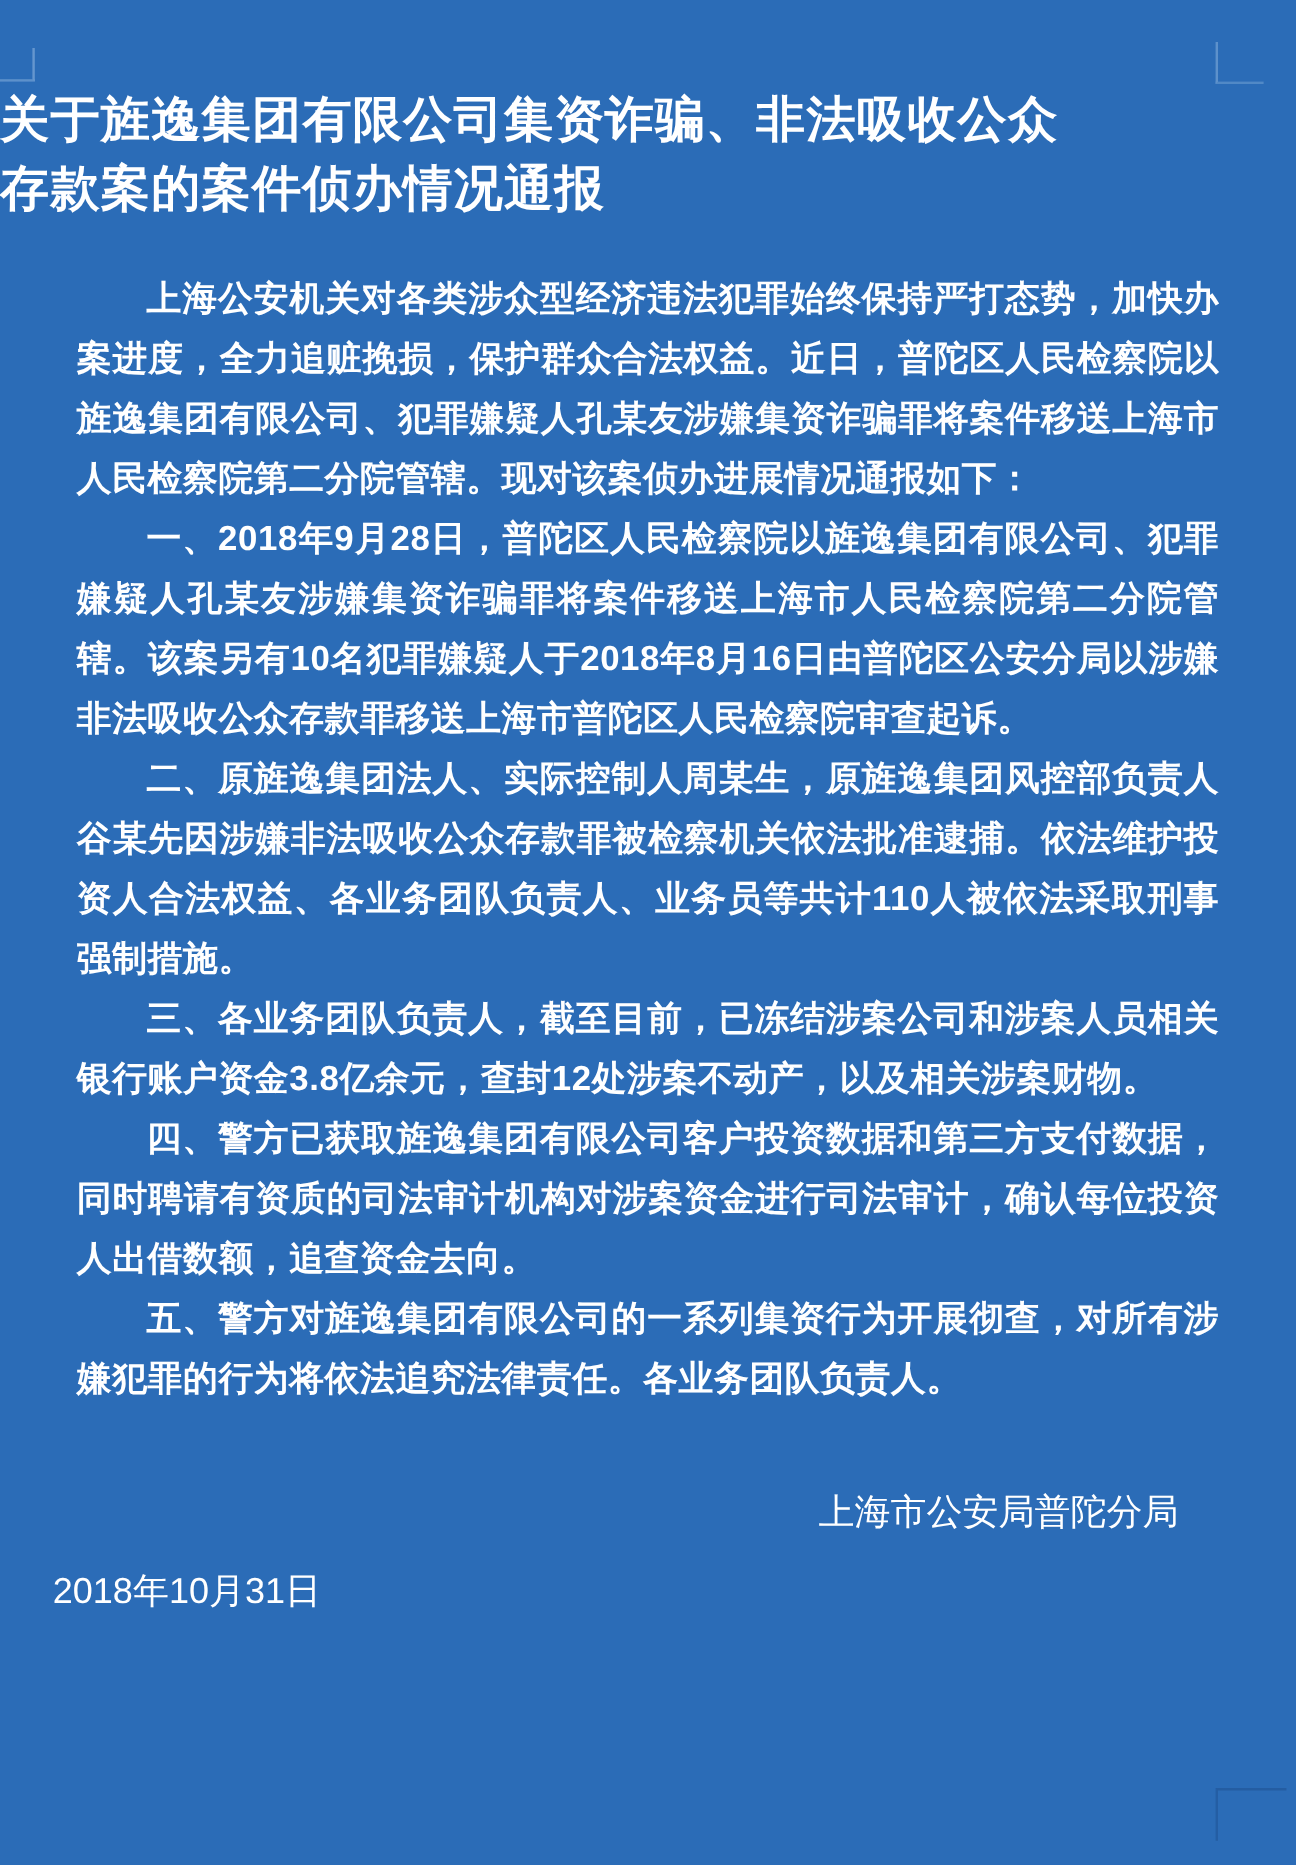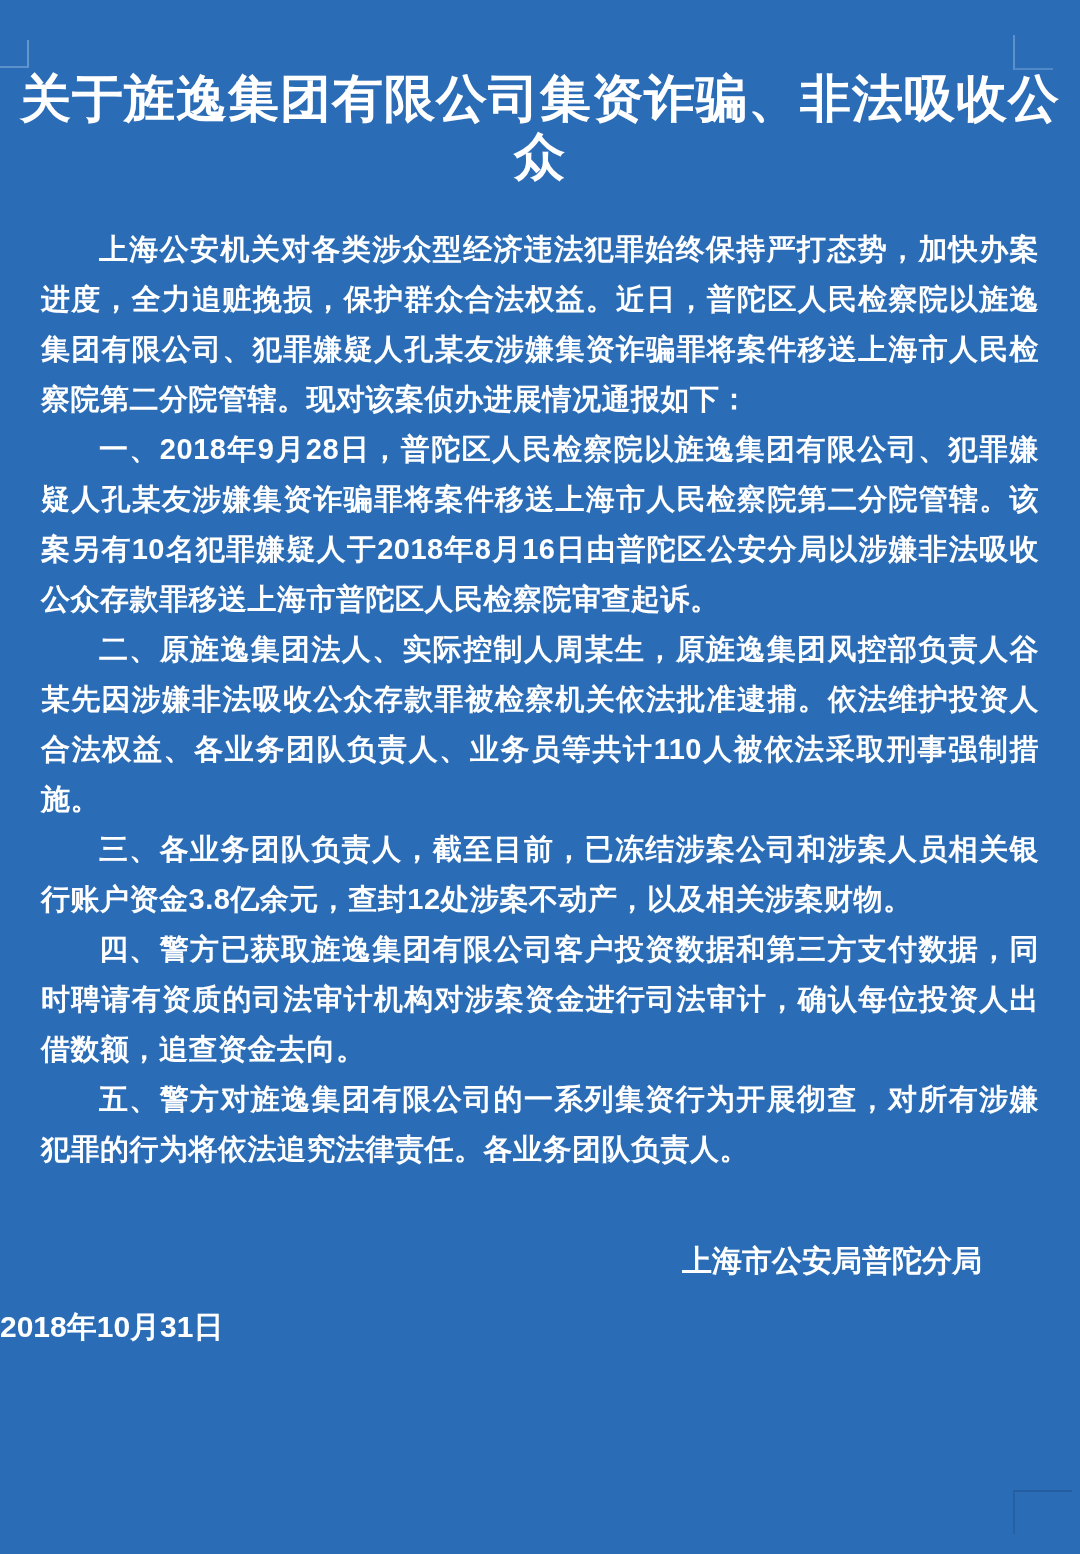--- a/index.html
+++ b/index.html
@@ -11,44 +11,45 @@
     position: relative;
     width: 1080px;
     height: 1554px;
     overflow: hidden;
     background: var(--background, #2b6cb7);
     color: var(--text, #ffffff);
     box-sizing: border-box;
   }
   .title {
     margin-top: 70px;
-    text-align: center;
-    font-size: 51px;
+    text-align: left;
+    font-size: 41px;
     font-weight: 700;
     line-height: 58px;
     letter-spacing: 1px;
   }
   .body-text {
     margin-top: 38px;
-    padding: 0 41px;
+    padding: 0 64px;
   }
   .body-text p {
     margin: 0;
     font-size: 29px;
     font-weight: 700;
     line-height: 50px;
     text-align: justify;
     text-indent: 2em;
     letter-spacing: 0.5px;
   }
   .signature-block {
     margin-top: 54px;
     font-size: 30px;
-    font-weight: 700;
+    font-weight: 400;
     line-height: 66px;
+    padding-left: 44px;
   }
   .signature { text-align: right; padding-right: 98px; }
   .sign-date { text-align: left; padding-right: 158px; }
   
   .corner { position: absolute; pointer-events: none; }
   .corner-tl {
     left: 0; top: 40px; width: 27px; height: 26px;
     border-right: 2px solid rgba(210, 230, 250, 0.35);
     border-bottom: 2px solid rgba(210, 230, 250, 0.30);
   }
@@ -67,20 +68,21 @@
 <body>
 
 <div class="page">
 
   <div class="corner corner-tl"></div>
   <div class="corner corner-tr"></div>
   <div class="corner corner-br"></div>
 
   <div class="title">
     <div>关于旌逸集团有限公司集资诈骗、非法吸收公众</div>
+    <div>存款案的案件侦办情况通报</div>
   </div>
 
   <div class="body-text">
     <p>上海公安机关对各类涉众型经济违法犯罪始终保持严打态势，加快办案进度，全力追赃挽损，保护群众合法权益。近日，普陀区人民检察院以旌逸集团有限公司、犯罪嫌疑人孔某友涉嫌集资诈骗罪将案件移送上海市人民检察院第二分院管辖。现对该案侦办进展情况通报如下：</p>
     <p>一、2018年9月28日，普陀区人民检察院以旌逸集团有限公司、犯罪嫌疑人孔某友涉嫌集资诈骗罪将案件移送上海市人民检察院第二分院管辖。该案另有10名犯罪嫌疑人于2018年8月16日由普陀区公安分局以涉嫌非法吸收公众存款罪移送上海市普陀区人民检察院审查起诉。</p>
     <p>二、原旌逸集团法人、实际控制人周某生，原旌逸集团风控部负责人谷某先因涉嫌非法吸收公众存款罪被检察机关依法批准逮捕。依法维护投资人合法权益、各业务团队负责人、业务员等共计110人被依法采取刑事强制措施。</p>
     <p>三、各业务团队负责人，截至目前，已冻结涉案公司和涉案人员相关银行账户资金3.8亿余元，查封12处涉案不动产，以及相关涉案财物。</p>
     <p>四、警方已获取旌逸集团有限公司客户投资数据和第三方支付数据，同时聘请有资质的司法审计机构对涉案资金进行司法审计，确认每位投资人出借数额，追查资金去向。</p>
     <p>五、警方对旌逸集团有限公司的一系列集资行为开展彻查，对所有涉嫌犯罪的行为将依法追究法律责任。各业务团队负责人。</p>
   </div>

